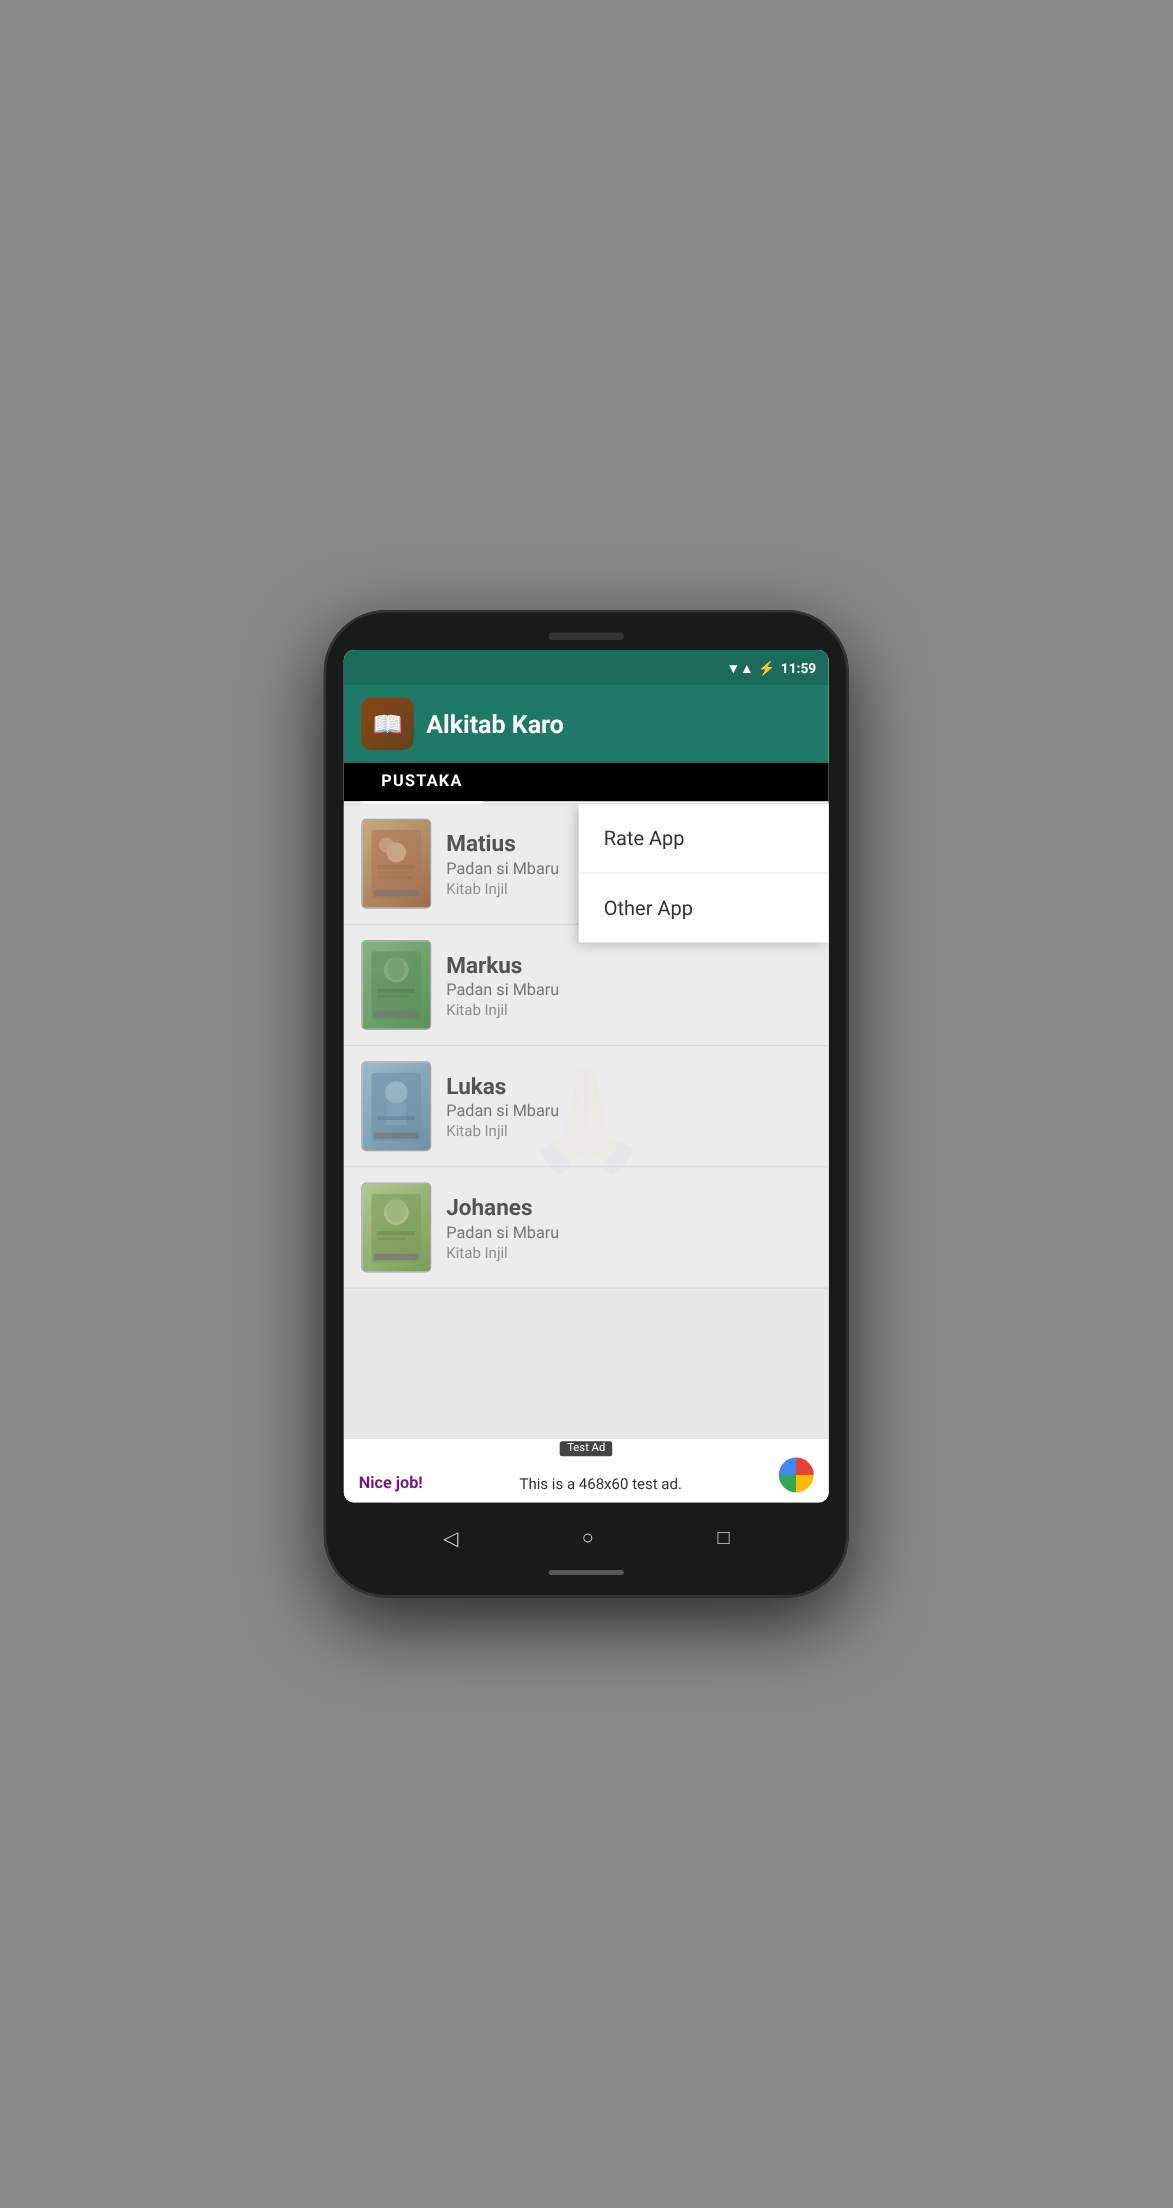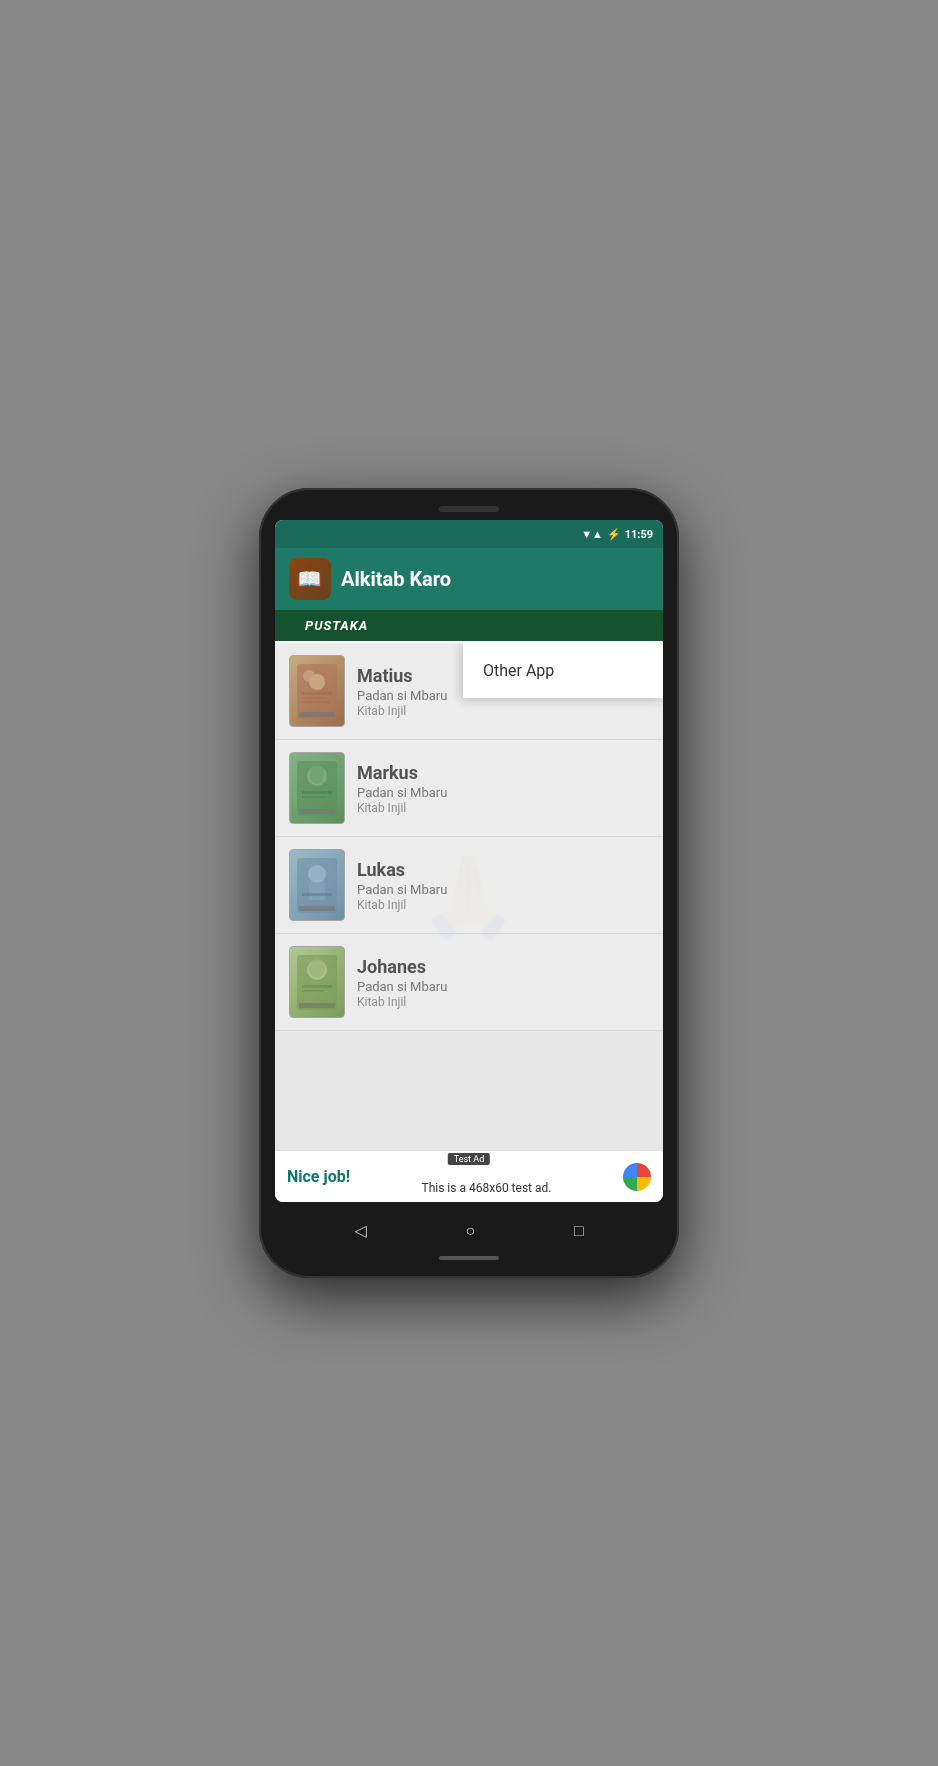--- a/index.html
+++ b/index.html
@@ -91,25 +91,24 @@
 
     .app-title {
       color: white;
       font-size: 20px;
       font-weight: bold;
       text-align: right;
     }
 
     
     .tab-bar {
-      background: #14532d;
+      background: #000000;
       display: flex;
       padding: 0 14px;
       border-bottom: 2px solid #fff;
-      font-style: italic;
     }
 
     .tab-item {
       color: white;
       font-size: 13px;
       font-weight: bold;
       padding: 8px 16px;
       letter-spacing: 1px;
       border-bottom: 2px solid white;
       margin-bottom: -2px;
@@ -216,41 +215,41 @@
     .dropdown-item:last-child {
       border-bottom: none;
     }
 
     
     .ad-banner {
       background: white;
       border-top: 1px solid #ddd;
       padding: 8px 12px;
       display: flex;
-      align-items: center;
+      align-items: flex-end;
       gap: 24px;
       height: 52px;
       position: relative;
     }
 
     .ad-label {
       position: absolute;
       top: 2px;
       left: 50%;
       transform: translateX(-50%);
       background: #444;
       color: white;
       font-size: 9px;
       padding: 1px 6px;
       border-radius: 2px;
     }
 
     .ad-nice {
-      color: #0f766e;
-      font-size: 16px;
+      color: #701a75;
+      font-size: 13px;
       font-weight: bold;
     }
 
     .ad-text {
       flex: 1;
       font-size: 12px;
       color: #333;
       text-align: center;
       margin-top: 22px;
     }
@@ -409,20 +408,21 @@
             <div class="book-subtitle">Padan si Mbaru</div>
             <div class="book-category">Kitab Injil</div>
           </div>
         </div>
 
       </div>
 
       <div class="content-dim"></div>
 
       <div class="dropdown-overlay">
+        <div class="dropdown-item">Rate App</div>
         <div class="dropdown-item">Other App</div>
       </div>
 
     </div>
 
     <div class="ad-banner">
       <span class="ad-label">Test Ad</span>
       <span class="ad-nice">Nice job!</span>
       <span class="ad-text">This is a 468x60 test ad.</span>
       <div class="ad-logo"></div>

